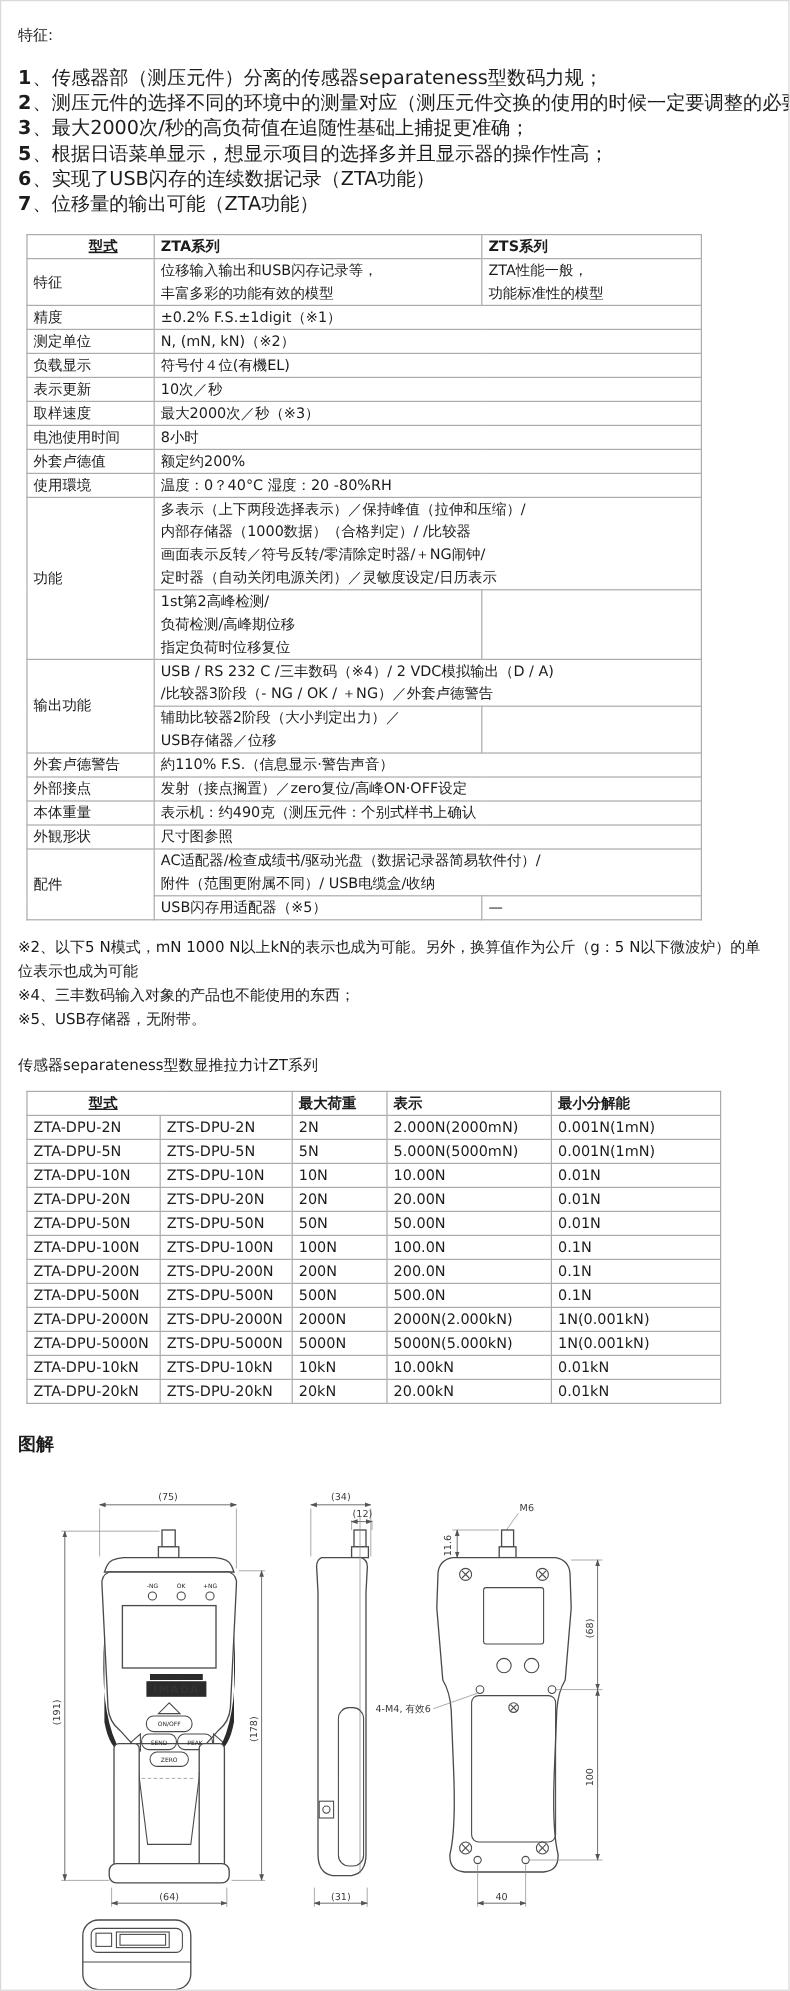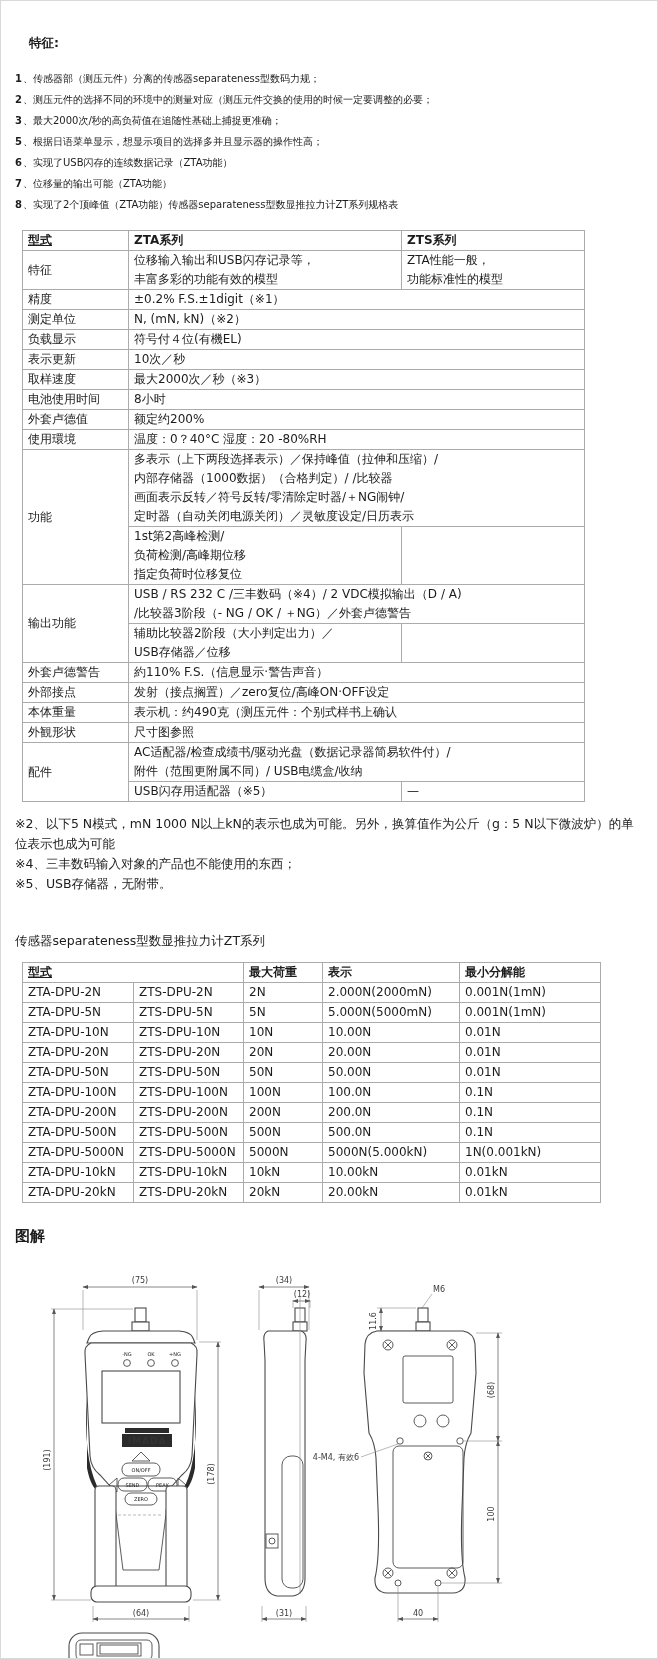--- a/index.html
+++ b/index.html
@@ -2,36 +2,36 @@
 <html><head>
 <meta charset="utf-8">
 <style>
   html,body{margin:0;padding:0;background:#fff;}
   body{
     width:658px;height:1659px;position:relative;overflow:hidden;
     font-family:"DejaVu Sans","Liberation Sans",sans-serif;
     color:#1c1c1c;box-sizing:border-box;border:1px solid #d9d9d9;
   }
   .content{padding:20px 12px 0 14px;}
-  .h-features{font-size:12.5px;font-weight:bold;margin:14px;line-height:16px;}
+  .h-features{font-size:12.5px;font-weight:normal;margin:0;line-height:16px;}
   ul.features{list-style:none;margin:17px 0 0 0;padding:0;}
-  ul.features li{font-size:10px;line-height:21px;white-space:nowrap;}
+  ul.features li{font-size:16px;line-height:21px;white-space:nowrap;}
   ul.features li .num{font-weight:bold;margin-right:1px;}
 
   table{border-collapse:collapse;table-layout:fixed;font-size:12px;}
   td,th{border:1px solid #ababab;padding:0 5px;line-height:19px;
         text-align:left;vertical-align:middle;font-weight:normal;overflow:hidden;}
   th{font-weight:bold;}
-  .u{text-decoration:underline;}
+  .u{text-decoration:underline;margin-left:46px;}
 
   table.spec{margin:15px 0 0 7px;width:562px;}
   table.spec col.c1{width:106px;} table.spec col.c2{width:273px;} table.spec col.c3{width:183px;}
 
   .footnotes{margin:12px 0 0 0;font-size:12.5px;line-height:20px;max-width:632px;}
-  .models-title{margin:39px 0 0 0;font-size:12.5px;line-height:16px;}
+  .models-title{margin:21px 0 0 0;font-size:12.5px;line-height:16px;}
   table.models{margin:13px 0 0 7px;width:578px;}
   table.models col.m1{width:111px;} table.models col.m2{width:110px;}
   table.models col.m3{width:79px;}  table.models col.m4{width:137px;} table.models col.m5{width:141px;}
 
   .h-diagram{font-size:15px;font-weight:bold;margin:25px 0 0 0;line-height:16px;}
   svg{display:block;margin:6px 0 0 0;}
   svg text{font-family:"DejaVu Sans","Liberation Sans",sans-serif;fill:#333;}
   .ol{fill:#fff;stroke:#4a4a4a;stroke-width:1.1;}
   .ol2{fill:none;stroke:#4a4a4a;stroke-width:0.9;}
   .dim{stroke:#6a6a6a;stroke-width:0.8;fill:none;}
@@ -47,21 +47,20 @@
 
   <p class="h-features">特征:</p>
 
   <ul class="features">
       <li><span class="num">1</span>、传感器部（测压元件）分离的传感器separateness型数码力规；</li>
       <li><span class="num">2</span>、测压元件的选择不同的环境中的测量对应（测压元件交换的使用的时候一定要调整的必要；</li>
       <li><span class="num">3</span>、最大2000次/秒的高负荷值在追随性基础上捕捉更准确；</li>
       <li><span class="num">5</span>、根据日语菜单显示，想显示项目的选择多并且显示器的操作性高；</li>
       <li><span class="num">6</span>、实现了USB闪存的连续数据记录（ZTA功能）</li>
       <li><span class="num">7</span>、位移量的输出可能（ZTA功能）</li>
-      <li><span class="num">8</span>、实现了2个顶峰值（ZTA功能）传感器separateness型数显推拉力计ZT系列规格表</li>
     </ul>
 
   <table class="spec">
     <colgroup>
         <col class="c1">
         <col class="c2">
         <col class="c3">
       </colgroup>
     <thead>
       <tr>
@@ -224,20 +223,27 @@
           <td>200N</td>
           <td>200.0N</td>
           <td>0.1N</td>
         </tr>
         <tr>
           <td>ZTA-DPU-500N</td>
           <td>ZTS-DPU-500N</td>
           <td>500N</td>
           <td>500.0N</td>
           <td>0.1N</td>
+        </tr>
+        <tr>
+          <td>ZTA-DPU-2000N</td>
+          <td>ZTS-DPU-2000N</td>
+          <td>2000N</td>
+          <td>2000N(2.000kN)</td>
+          <td>1N(0.001kN)</td>
         </tr>
         <tr>
           <td>ZTA-DPU-5000N</td>
           <td>ZTS-DPU-5000N</td>
           <td>5000N</td>
           <td>5000N(5.000kN)</td>
           <td>1N(0.001kN)</td>
         </tr>
         <tr>
           <td>ZTA-DPU-10kN</td>

